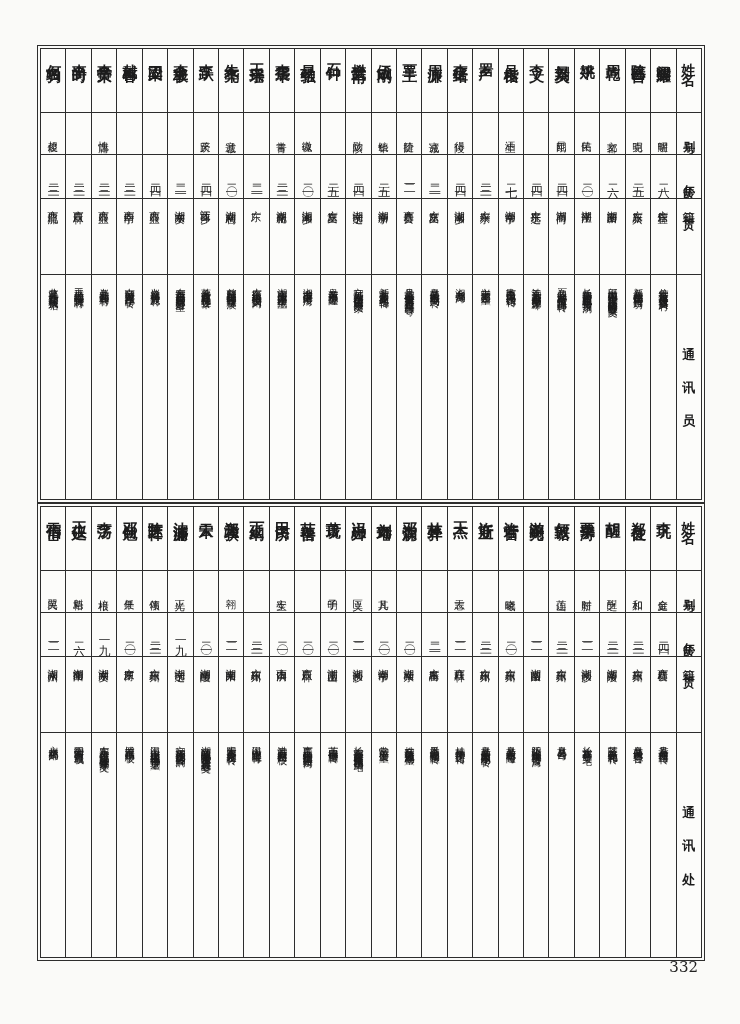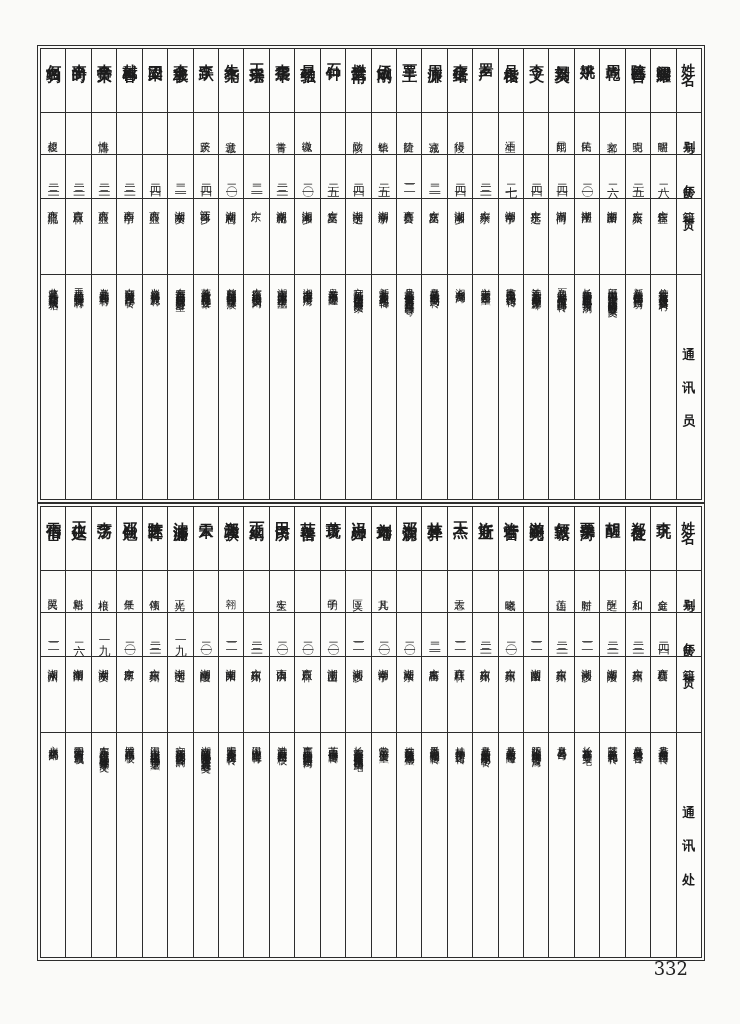--- a/index.html
+++ b/index.html
@@ -62,23 +62,23 @@
   .cell-address span{font-size:10px;letter-spacing:1px;line-height:11.5px;}
   .head-col .cell span{font-weight:bold;}
   .head-col .cell-name span{font-size:14px;letter-spacing:10px;}
   .head-col .cell-alias span{font-size:12px;letter-spacing:3px;}
   .head-col .cell-age span{font-size:12px;letter-spacing:3px;}
   .head-col .cell-native span{font-size:12px;letter-spacing:8px;}
   .head-col .cell-address{align-items:center;padding-top:0;}
   .head-col .cell-address span{font-size:13px;letter-spacing:34px;line-height:1;}
   .page-number{
     position:absolute;
-    right:52px;top:958px;
+    right:42px;top:958px;
     font-family:"DejaVu Serif",serif;
-    font-size:18px;
+    font-size:15px;
     color:#222;
   }
 </style>
 </head>
 <body>
 
 <div class="page">
   <div class="table table-top" id="table-0">
       <div class="col head-col">
         <div class="cell cell-name">

